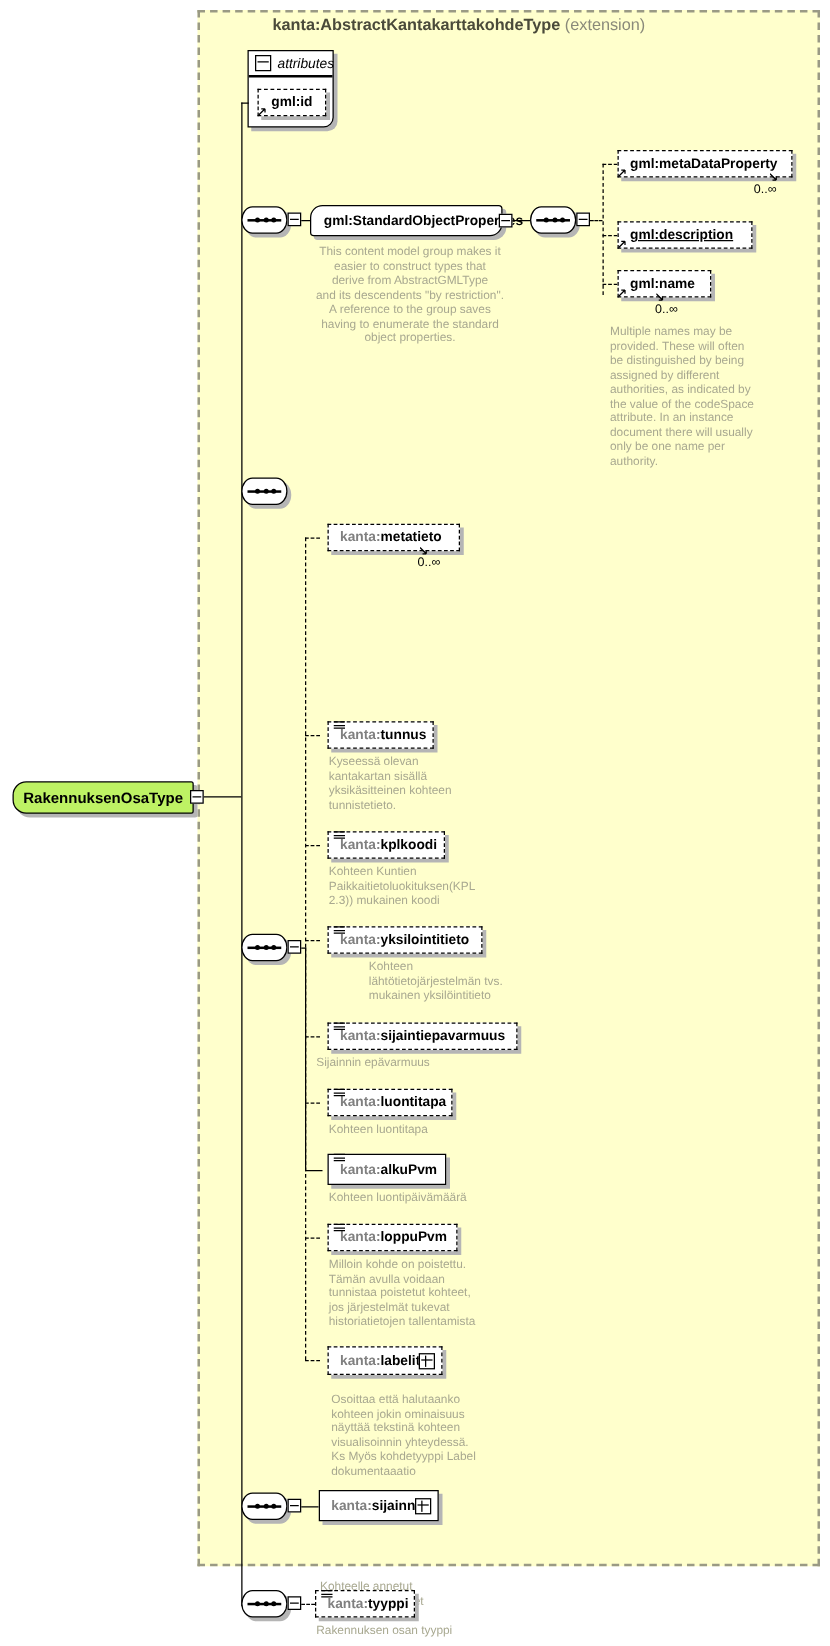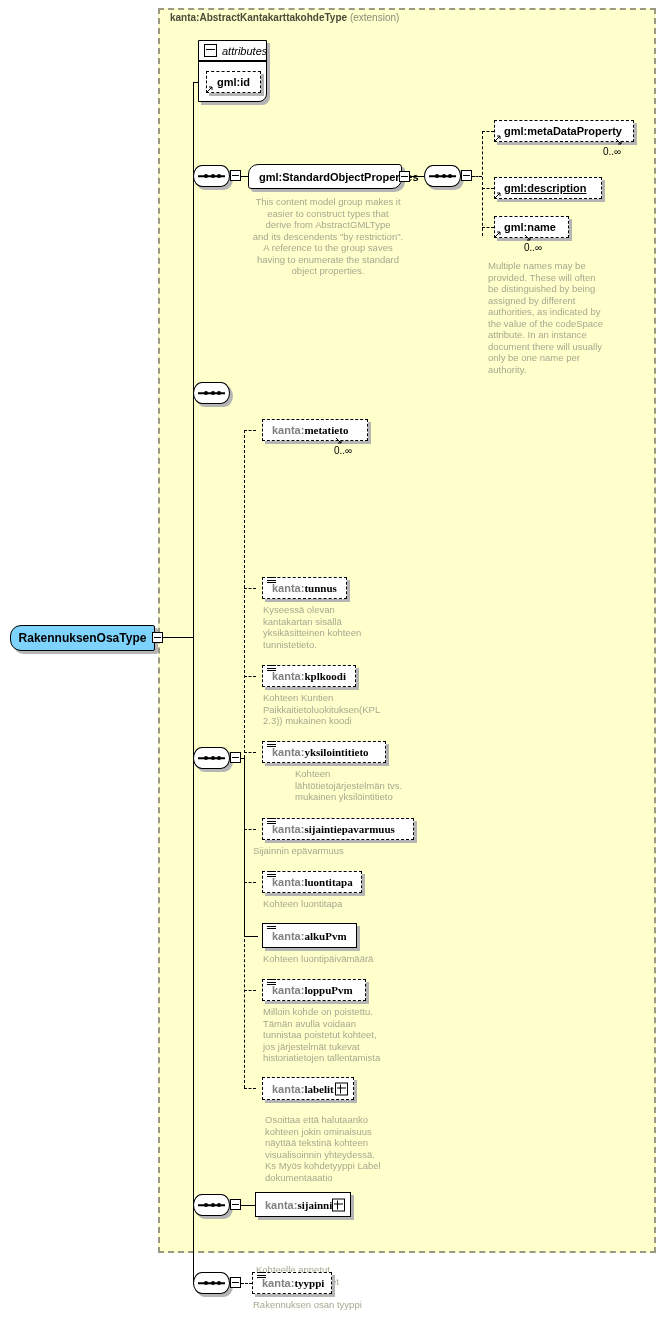--- a/index.html
+++ b/index.html
@@ -12,24 +12,25 @@
 
   
   .ext-box{
     position:absolute;
     background:#FFFFCC;
     border:2px dashed #9a9a84;
     box-sizing:border-box;
   }
   .ext-title{
     position:absolute;
-    font-size:10px;
+    font-size:13px;
     white-space:nowrap;
     color:#8a8a6a;
     font-weight:bold;
+    margin-left:48px;
   }
   .ext-title b{color:#4a4a3a;font-weight:bold;}
   .ext-title i{color:#8a8a7a;font-weight:normal;font-style:normal;}
 
   
   .node{
     position:absolute;
     box-sizing:border-box;
     background:#fff;
     font-size:11px;
@@ -37,21 +38,21 @@
     color:#000;
     display:flex;
     align-items:center;
     white-space:nowrap;
     padding-left:9px;
     box-shadow:3px 3px 0 0 #b5b5b5;
   }
   .node.dashed{border:1.5px dashed #000;}
   .node.solid{border:1.5px solid #000;}
   .node .ns{color:#808080;font-weight:bold;}
-  .node .nm{color:#000;font-weight:bold;font-family:Liberation Serif, serif;}
+  .node .nm{color:#000;font-weight:bold;}
 
   
   .seqmark{
     position:absolute;left:4px;top:-1px;width:9px;height:8px;
     pointer-events:none;
   }
   .seqmark i{display:block;background:#000;height:1px;margin-bottom:1.5px;}
   .seqmark i:nth-child(1){width:9px;}
   .seqmark i:nth-child(2){width:9px;}
   .seqmark i:nth-child(3){width:9px;}
@@ -63,21 +64,21 @@
   }
   .plusbox:before,.plusbox:after{
     content:"";position:absolute;background:#000;
   }
   .plusbox:before{left:1px;right:1px;top:4px;height:1px;}
   .plusbox:after{top:1px;bottom:1px;left:4px;width:1px;}
 
   
   .typebox{
     position:absolute;
-    background:#7dd3fc;
+    background:#bef264;
     border:1.5px solid #000;
     box-sizing:border-box;
     border-radius:11px 2px 2px 11px;
     font-size:12px;font-weight:bold;color:#000;
     display:flex;align-items:center;justify-content:center;
     box-shadow:3px 3px 0 0 #b5b5b5;
     white-space:nowrap;
   }
 
   

